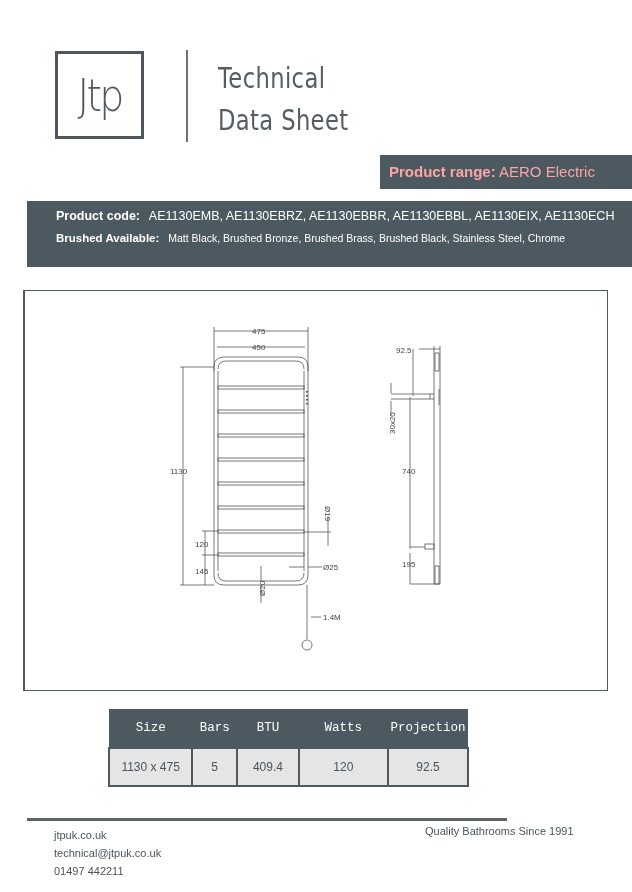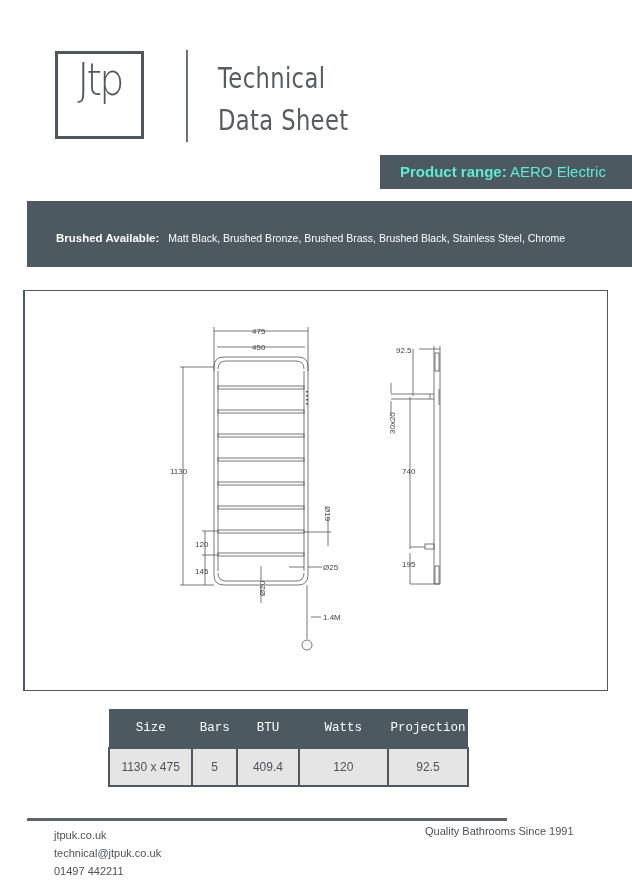--- a/index.html
+++ b/index.html
@@ -2,37 +2,37 @@
 <html><head>
   <meta charset="utf-8">
   <style>
     * { box-sizing: border-box; margin: 0; padding: 0; }
     html, body { width: 632px; height: 892px; background: #ffffff; overflow: hidden; }
     body { position: relative; font-family: "Liberation Sans", sans-serif; color: #4a535b; }
 
     .logo-box {
       position: absolute; left: 55px; top: 51px; width: 89px; height: 88px;
       border: 3px solid #4f575e;
-      display: flex; justify-content: center;
+      display: flex; align-items: center; justify-content: center;
     }
     .logo-text {
       font-family: "DejaVu Sans", sans-serif; font-size: 44px; color: #4f575e;
       letter-spacing: -3px; font-weight: 300; transform: scaleX(0.9);
     }
     .logo-divider { position: absolute; left: 186px; top: 50px; width: 2px; height: 92px; background: #6a7177; }
     .doc-title {
       position: absolute; left: 218px; top: 57px;
       font-family: "DejaVu Sans", sans-serif; font-size: 29px; line-height: 42px; color: #555d64;
       transform: scaleX(0.78); transform-origin: left top; letter-spacing: 0.5px;
     }
     .doc-title span { display: block; }
 
     .range-bar {
       position: absolute; left: 380px; top: 155px; width: 252px; height: 34px;
-      background: #4d5961; color: #5eead4; font-size: 15px; line-height: 34px; padding-left: 20px;
+      background: #4d5961; color: #fca5a5; font-size: 15px; line-height: 34px; padding-left: 9px;
     }
     .range-bar b { font-weight: bold; }
 
     .code-bar {
       position: absolute; left: 27px; top: 201px; width: 605px; height: 66px;
       background: #4d5961; color: #fff; padding-left: 29px;
     }
     .code-row { position: absolute; left: 29px; white-space: nowrap; }
     .code-row.r1 { top: 8px; font-size: 12.5px; }
     .code-row.r2 { top: 31px; font-size: 10.5px; }
@@ -72,20 +72,24 @@
   <span>Technical</span>
   <span>Data Sheet</span>
 </div>
 
 <div class="range-bar">
   <b>Product range:</b>
   <span>AERO Electric</span>
 </div>
 
 <div class="code-bar">
+  <div class="code-row r1">
+    <span class="lbl">Product code:</span>
+    <span>AE1130EMB, AE1130EBRZ, AE1130EBBR, AE1130EBBL, AE1130EIX, AE1130ECH</span>
+  </div>
   <div class="code-row r2">
     <span class="lbl">Brushed Available:</span>
     <span>Matt Black, Brushed Bronze, Brushed Brass, Brushed Black, Stainless Steel, Chrome</span>
   </div>
 </div>
 
 <div class="drawing-frame">
   <svg width="585" height="401" viewBox="0 0 585 401" font-family="Liberation Sans, sans-serif" font-size="8" fill="none" stroke="#555" stroke-width="0.8">
 
     <g>

